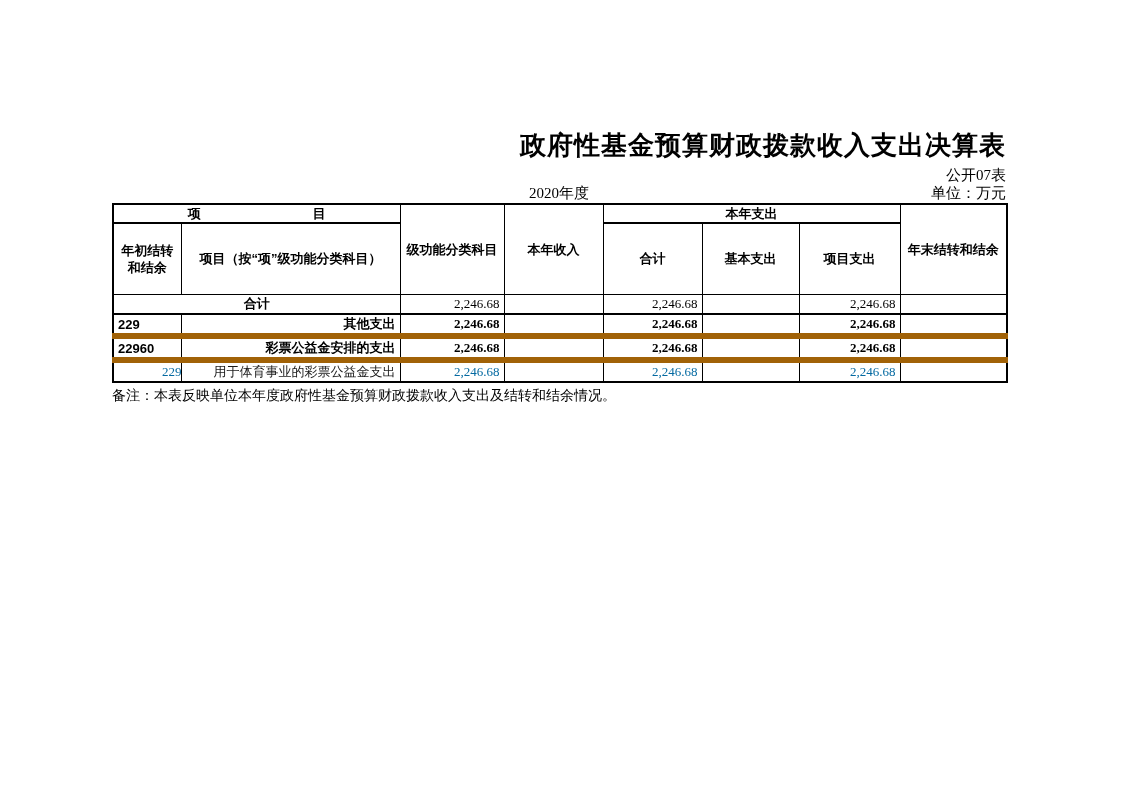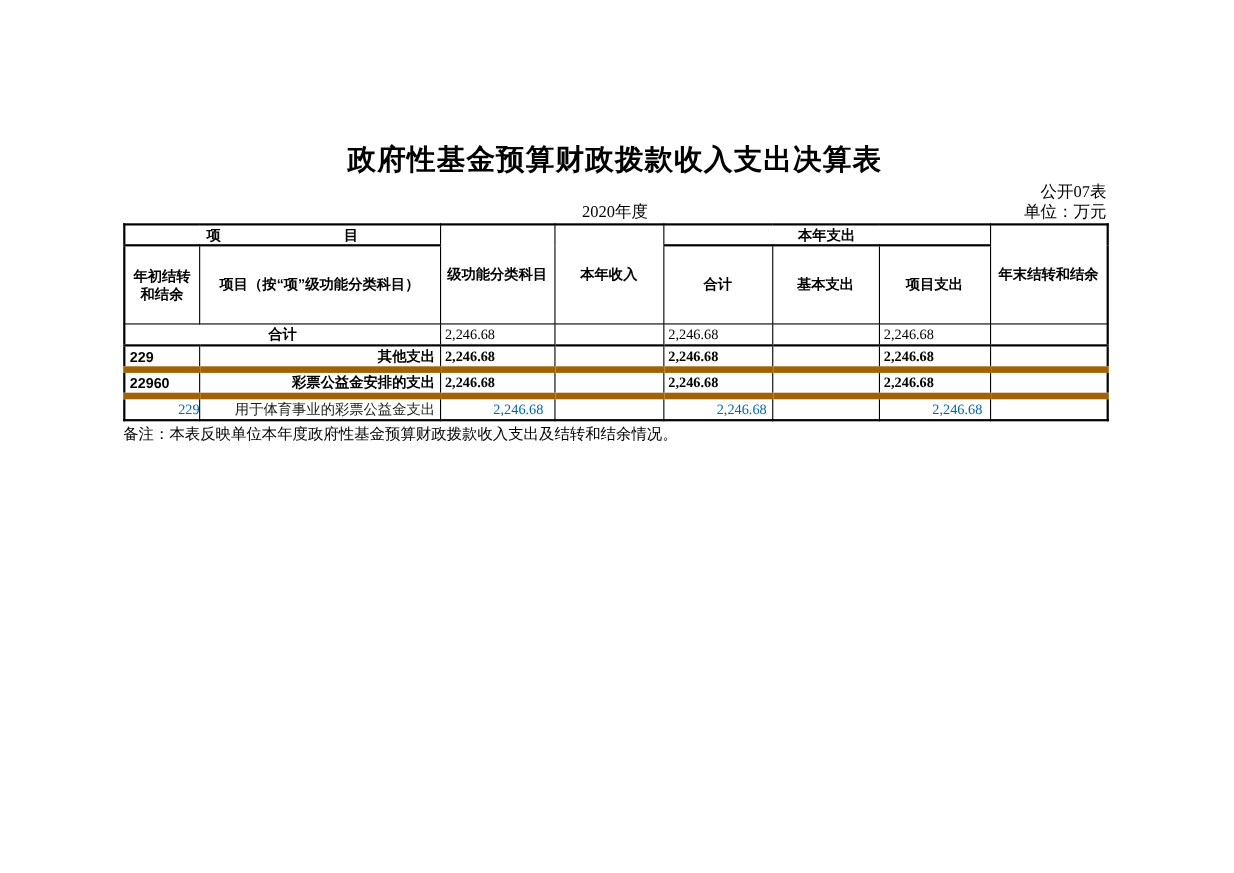--- a/index.html
+++ b/index.html
@@ -2,21 +2,21 @@
 <html><head>
 <meta charset="utf-8">
 <style>
   * { margin: 0; padding: 0; box-sizing: border-box; }
   html, body { width: 1122px; height: 794px; background: #ffffff; overflow: hidden; }
   body { font-family: "Liberation Sans", sans-serif; color: #000; }
 
   .sheet { position: absolute; left: 112px; top: 128px; width: 894px; }
 
   .doc-title {
-    text-align: center;
+    text-align: right;
     font-size: 26px;
     font-weight: bold;
     letter-spacing: 1px;
     height: 38px;
     line-height: 34px;
     font-family: "Liberation Sans", sans-serif;
   }
 
   .meta-line1 {
     text-align: right;
@@ -62,21 +62,21 @@
   tr.h1 th.group { border-bottom: 2px solid #000; }
   .item-split { display: flex; justify-content: center; gap: 112px; }
 
   tbody td { font-size: 13px; height: 20px; vertical-align: middle; }
   td.code {
     text-align: left;
     font-family: "Liberation Serif", "DejaVu Serif", serif;
   }
   td.name { text-align: right; font-family: "Liberation Serif", "DejaVu Serif", serif; }
   td.num  {
-    text-align: left;
+    text-align: right;
     font-family: "Liberation Serif", "DejaVu Serif", serif;
   }
   tr.row-total td.label-total {
     text-align: center;
     font-weight: bold;
     font-family: "Liberation Sans", sans-serif;
   }
   tr.row-bold td { border-top: 2px solid #000; border-bottom: 6px solid #a16207; }
   tr.row-bold td { font-weight: bold; }
   tr.row-bold td.code, tr.row-bold td.name { font-family: "Liberation Sans", sans-serif; }

